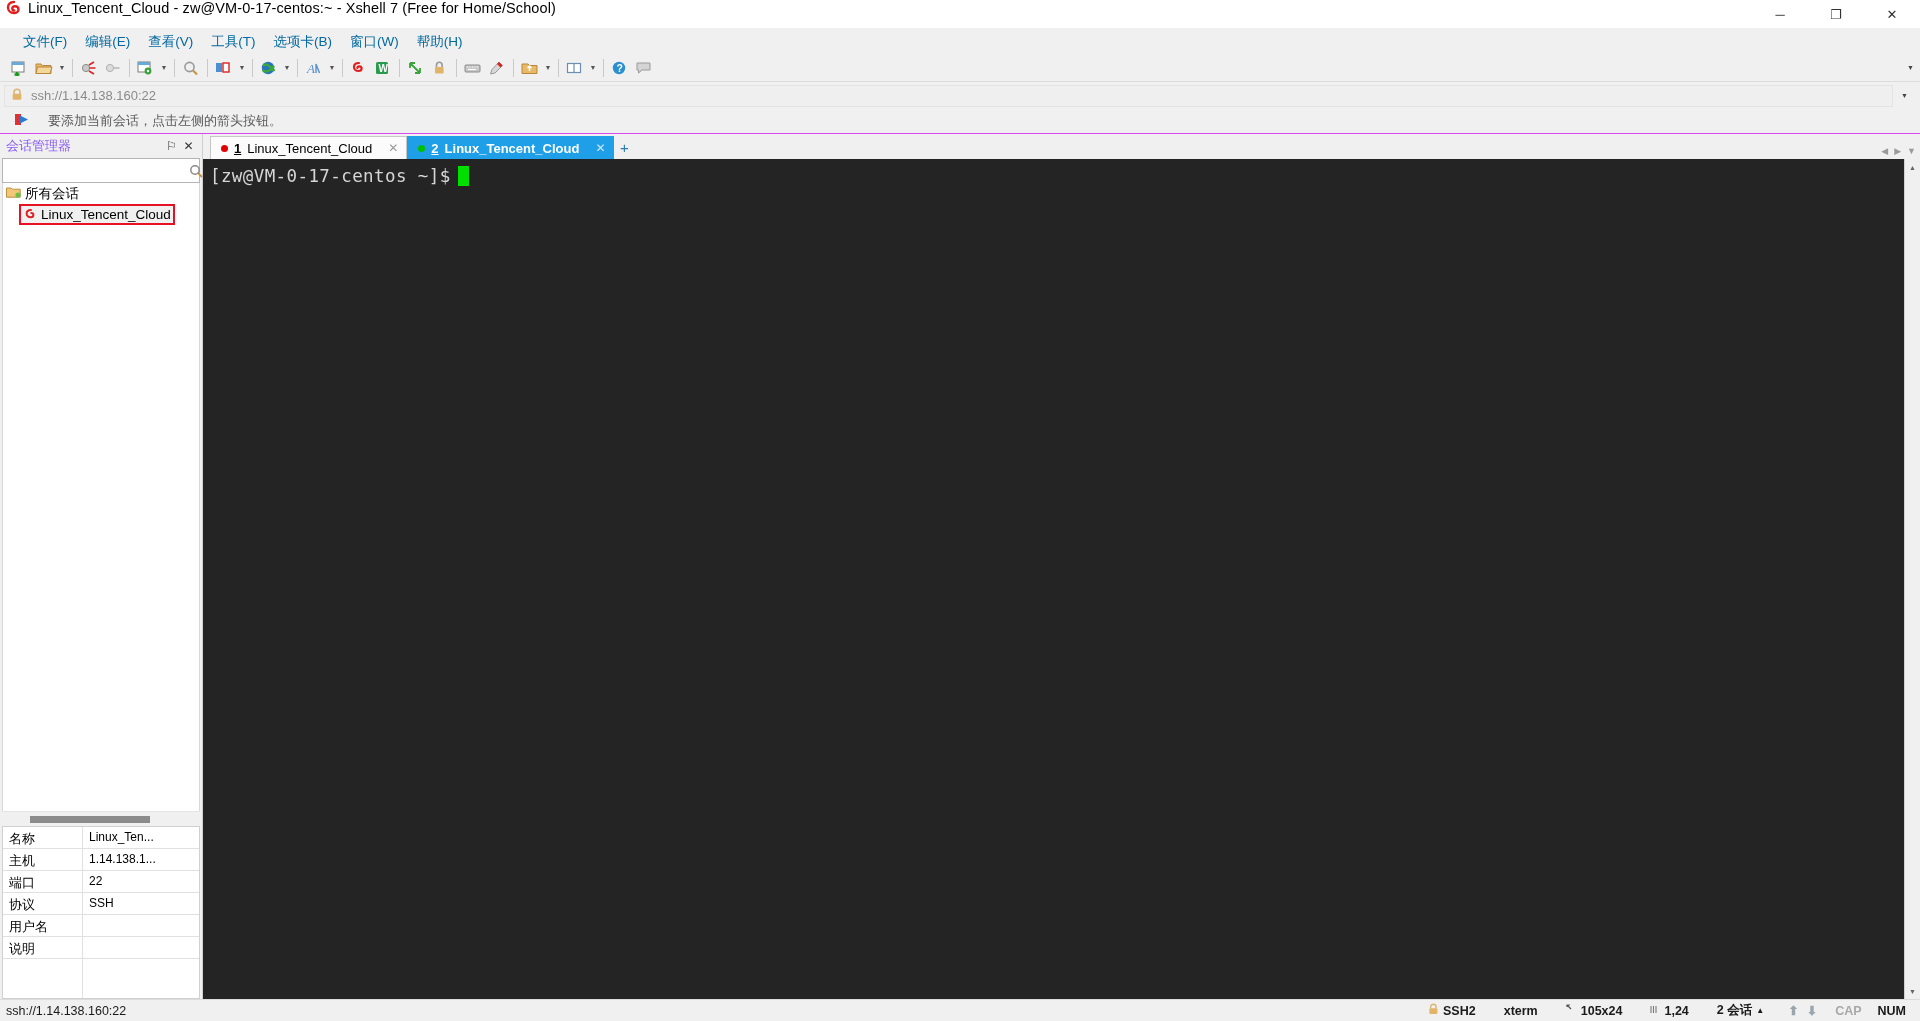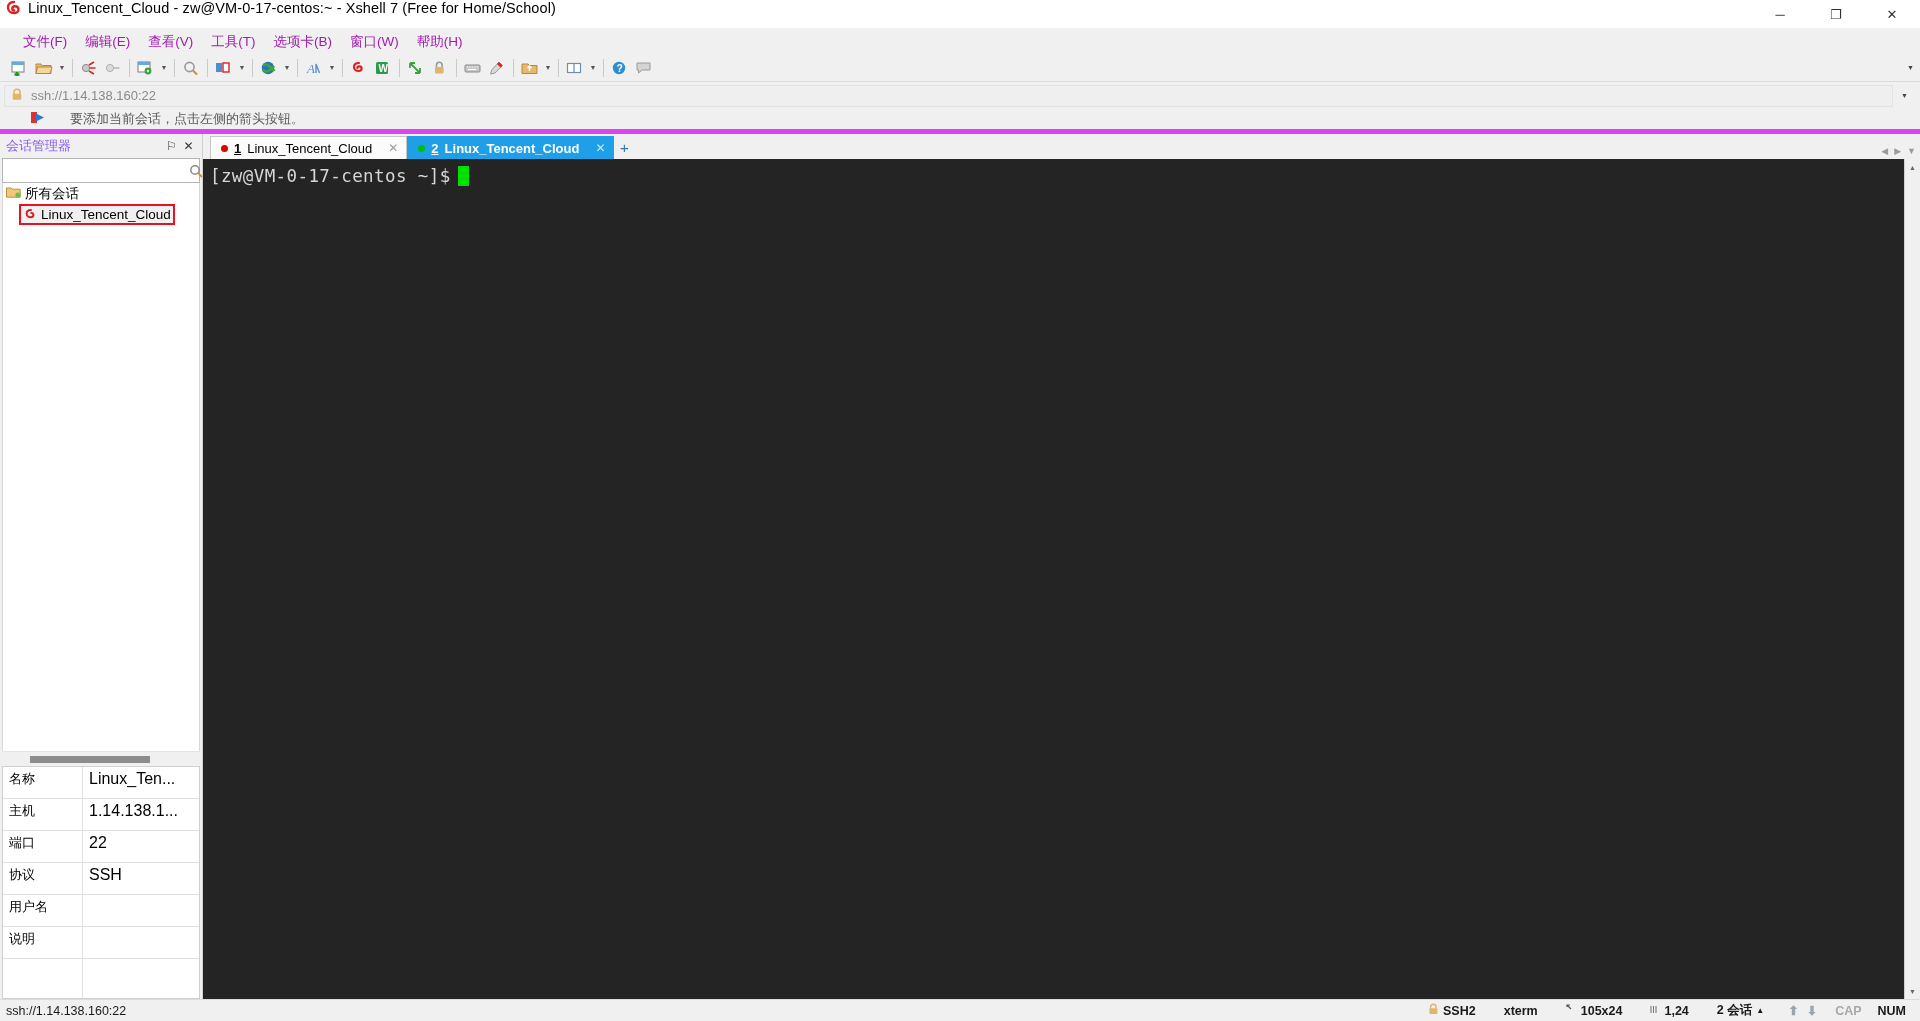--- a/index.html
+++ b/index.html
@@ -22,21 +22,21 @@
   .win-btn {
     width: 56px; height: 29px; display: flex; align-items: center; justify-content: center;
     font-size: 13px; color: #333;
   }
 
   
   .menubar {
     height: 25px; background: #f0f0f0; display: flex; align-items: center;
     padding-left: 14px; flex: 0 0 25px;
   }
-  .menu-item { font-size: 13.5px; color: #a21caf; padding: 3px 9px; white-space: nowrap; text-align: center; }
+  .menu-item { font-size: 13.5px; color: #0369a1; padding: 3px 9px; white-space: nowrap; text-align: center; }
 
   
   .toolbar {
     height: 28px; background: #f0f0f0; display: flex; align-items: center;
     padding-left: 8px; flex: 0 0 28px; position: relative;
     border-bottom: 1px solid #dcdcdc;
   }
   .tool { width: 24px; height: 22px; display: flex; align-items: center; justify-content: center; position: relative; }
   .caret { width: 12px; height: 22px; display: flex; align-items: center; justify-content: center;
            font-size: 7px; color: #555; }
@@ -51,21 +51,21 @@
   .addr-field {
     flex: 1; height: 22px; background: #efefef; border: 1px solid #e3e3e3;
     display: flex; align-items: center; padding: 0 6px; gap: 8px;
   }
   .addr-text { font-size: 13px; color: #8a8a8a; }
   .addr-caret { font-size: 7px; color: #444; padding: 0 8px; }
 
   
   .notifybar {
     height: 25px; background: #f0f0f0; display: flex; align-items: center;
-    gap: 24px; padding-left: 30px; flex: 0 0 25px; border-bottom: 5px solid #d946ef;
+    gap: 18px; padding-left: 14px; flex: 0 0 25px; border-bottom: 1px solid #d946ef;
   }
   .notify-text { font-size: 13px; color: #5a5a5a; }
 
   
   .bodyrow { flex: 1; display: flex; min-height: 0; background: #f0f0f0; }
 
   
   .sidebar { width: 203px; flex: 0 0 203px; display: flex; flex-direction: column;
              background: #f0f0f0; border-right: 1px solid #cfcfcf; }
   .sb-header { height: 24px; display: flex; align-items: center; padding: 0 5px 0 6px; flex: 0 0 24px; }
@@ -86,24 +86,24 @@
   .tree-label { font-size: 13.5px; color: #000; white-space: nowrap; }
   .sel-box { outline: 2px solid #e81123; background: #f0f0f0; display: inline-flex;
              align-items: center; padding: 1px 2px 1px 0; }
 
   .sb-hscroll { height: 15px; margin: 0 2px; background: #f0f0f0; position: relative; flex: 0 0 15px;
                 border-top: 1px solid #e4e4e4; }
   .sb-hscroll .thumb { position: absolute; left: 28px; top: 4px; width: 120px; height: 7px; background: #8c8c8c; }
 
   .sb-props { flex: 0 0 auto; background: #fff; margin: 0 2px 0 2px; border: 1px solid #d0d0d0;
               border-bottom: none; }
-  .prop-row { display: flex; height: 32px; border-bottom: 1px solid #e0e0e0; }
+  .prop-row { display: flex; height: 22px; border-bottom: 1px solid #e0e0e0; }
   .prop-key { width: 80px; flex: 0 0 80px; font-size: 13px; color: #000; padding: 3px 0 0 6px;
               border-right: 1px solid #e0e0e0; }
-  .prop-val { flex: 1; font-size: 16px; color: #000; padding: 3px 0 0 6px; white-space: nowrap; overflow: hidden; }
+  .prop-val { flex: 1; font-size: 12px; color: #000; padding: 3px 0 0 6px; white-space: nowrap; overflow: hidden; }
   .sb-proptail { height: 40px; background: #fff; margin: 0 2px; border: 1px solid #d0d0d0; border-top: none;
                  display: flex; }
   .sb-proptail .l { width: 80px; flex: 0 0 80px; border-right: 1px solid #e0e0e0; }
 
   
   .main { flex: 1; display: flex; flex-direction: column; min-width: 0; background: #f0f0f0; }
 
   .tabstrip { height: 25px; flex: 0 0 25px; display: flex; align-items: flex-end;
               background: #f0f0f0; position: relative; padding-left: 7px; }
   .tab { height: 23px; display: flex; align-items: center; gap: 6px; padding: 0 8px 0 10px;

